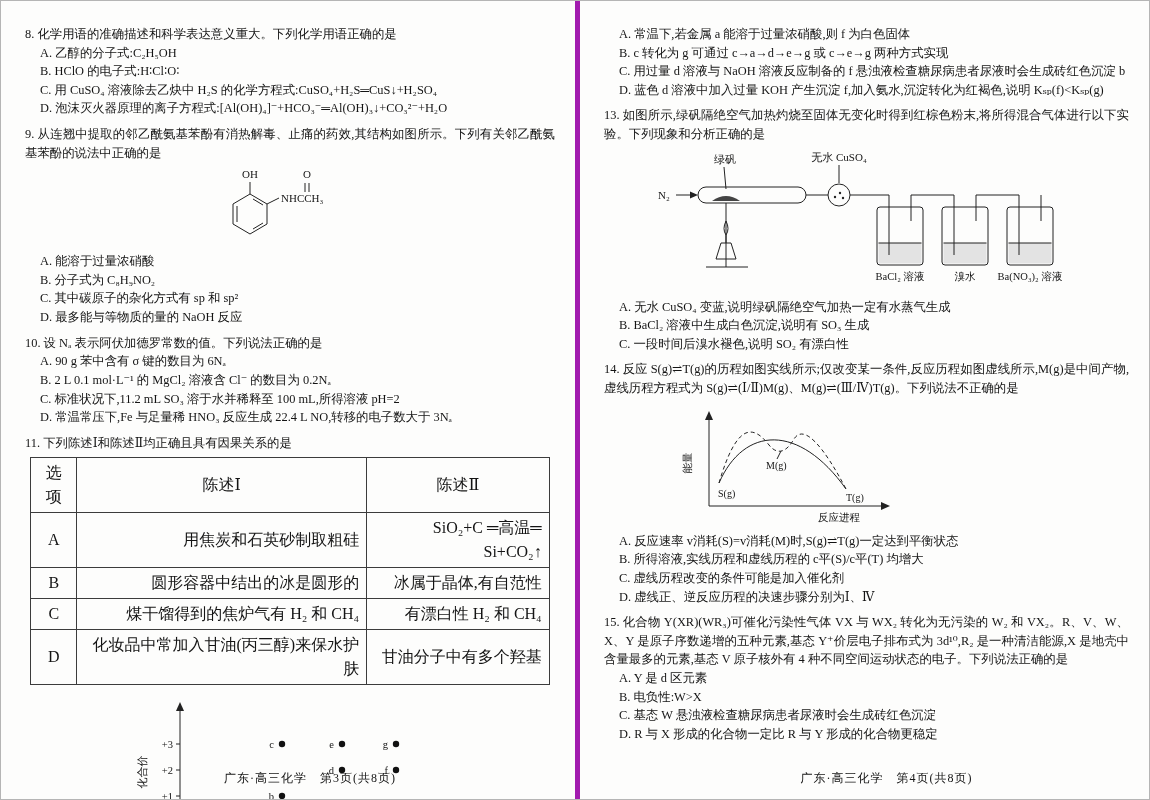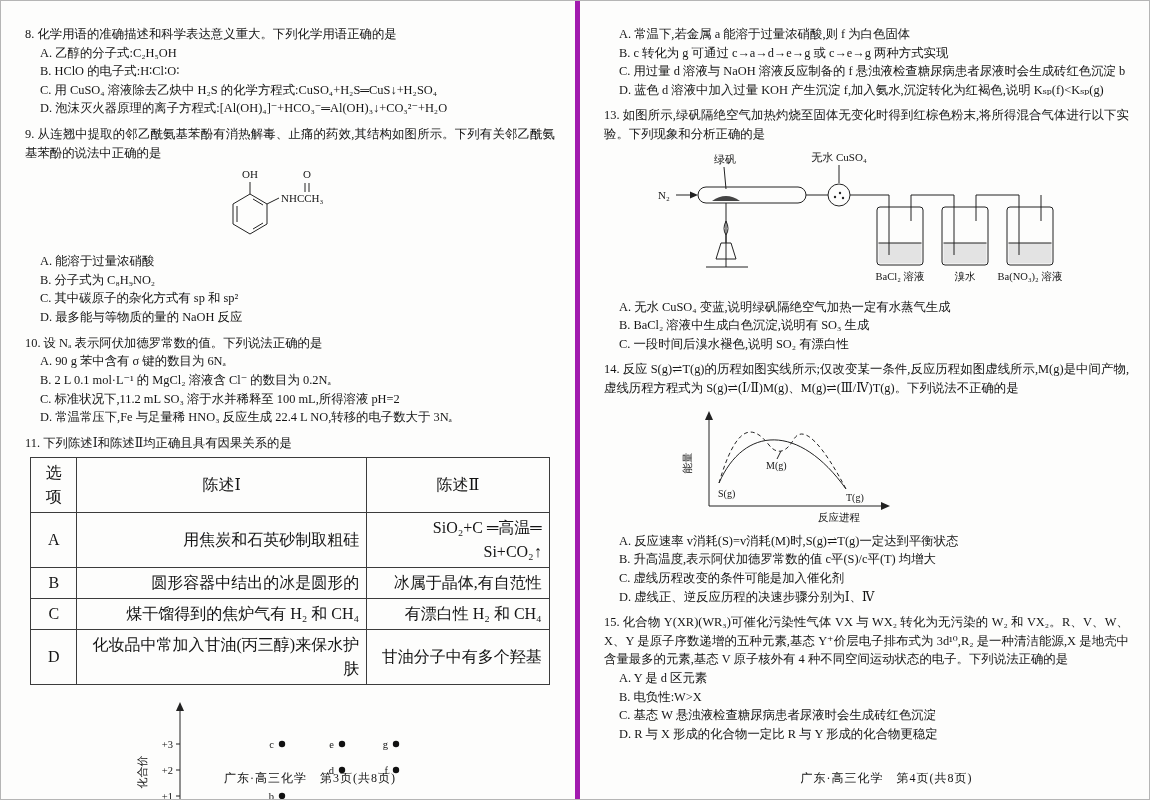--- a/index.html
+++ b/index.html
@@ -215,21 +215,21 @@
               <text x="165" y="120" font-size="10.5" text-anchor="middle">反应进程</text>
               <path d="M 45 82 C 70 25, 125 22, 172 88" class="ln"></path>
               <path d="M 45 82 C 62 24, 78 22, 95 44 C 103 54, 112 52, 120 38 C 130 22, 150 46, 172 88" class="dash"></path>
               <text x="44" y="96" font-size="10">S(g)</text>
               <text x="92" y="68" font-size="10">M(g)</text>
               <line x1="103" y1="58" x2="107" y2="50" class="ln"></line>
               <text x="172" y="100" font-size="10">T(g)</text>
             </svg>
           </div>
           <div class="option">A. 反应速率 v消耗(S)=v消耗(M)时,S(g)⇌T(g)一定达到平衡状态</div>
-          <div class="option">B. 升高温度,表示阿伏加德罗常数的值 c平(S)/c平(T) 均增大</div>
+          <div class="option">B. 所得溶液,实线历程和虚线历程的 c平(S)/c平(T) 均增大</div>
           <div class="option">C. 虚线历程改变的条件可能是加入催化剂</div>
           <div class="option">D. 虚线正、逆反应历程的决速步骤分别为Ⅰ、Ⅳ</div>
         </div>
         <div class="question">
           <div class="stem">15. 化合物 Y(XR)(WR₃)可催化污染性气体 VX 与 WX₂ 转化为无污染的 W₂ 和 VX₂。R、V、W、X、Y 是原子序数递增的五种元素,基态 Y⁺价层电子排布式为 3d¹⁰,R₂ 是一种清洁能源,X 是地壳中含量最多的元素,基态 V 原子核外有 4 种不同空间运动状态的电子。下列说法正确的是</div>
           <div class="option">A. Y 是 d 区元素</div>
           <div class="option">B. 电负性:W&gt;X</div>
           <div class="option">C. 基态 W 悬浊液检查糖尿病患者尿液时会生成砖红色沉淀</div>
           <div class="option">D. R 与 X 形成的化合物一定比 R 与 Y 形成的化合物更稳定</div>
         </div>

